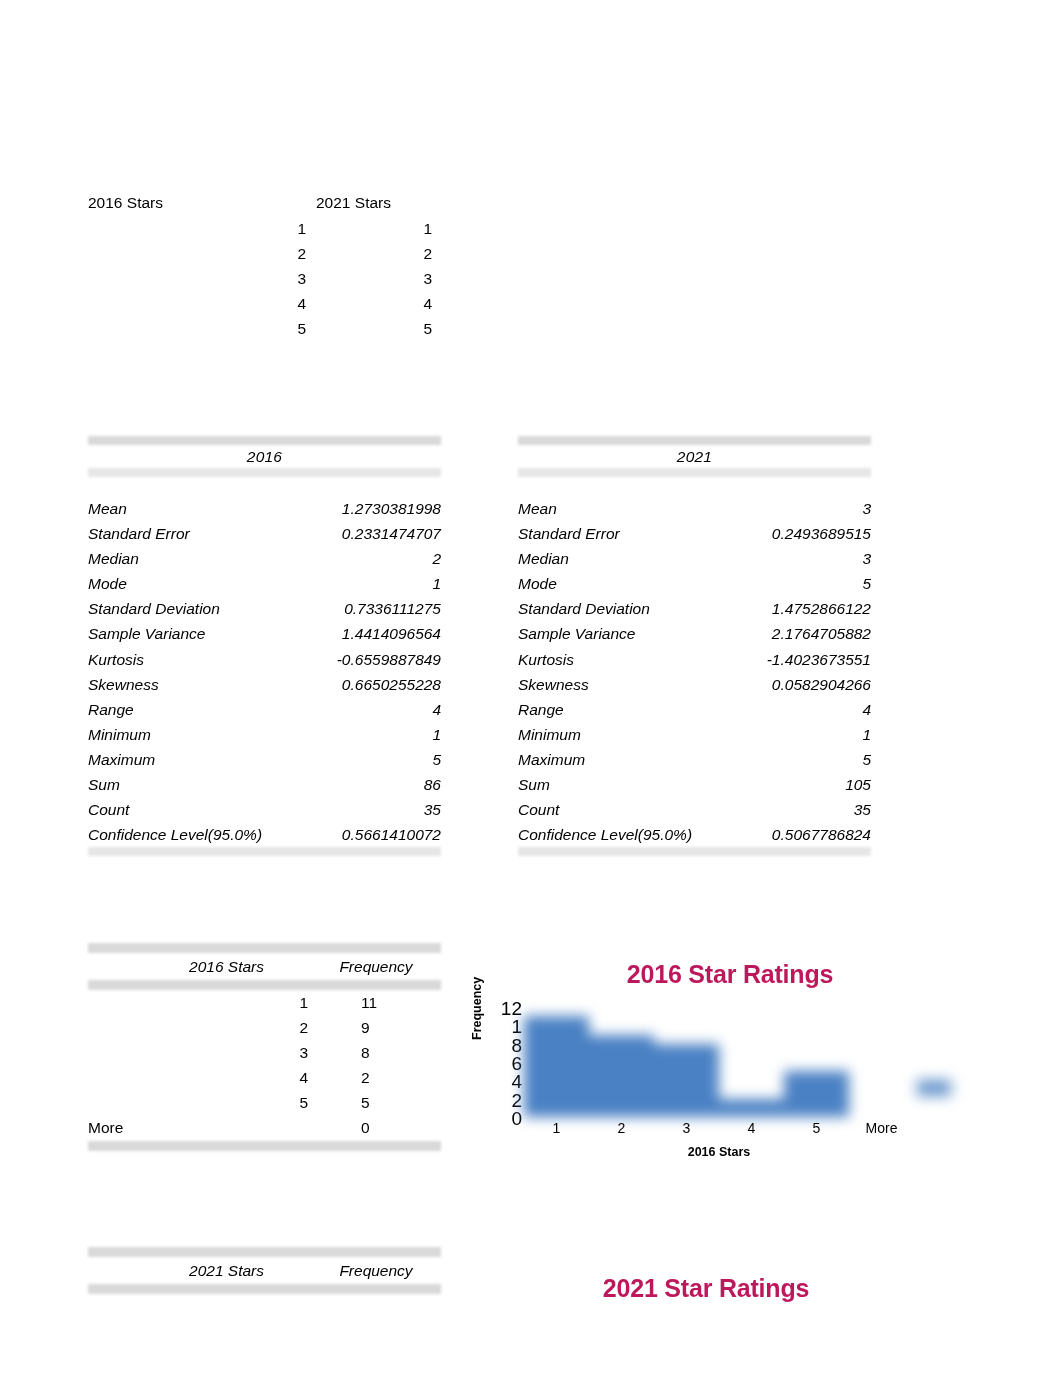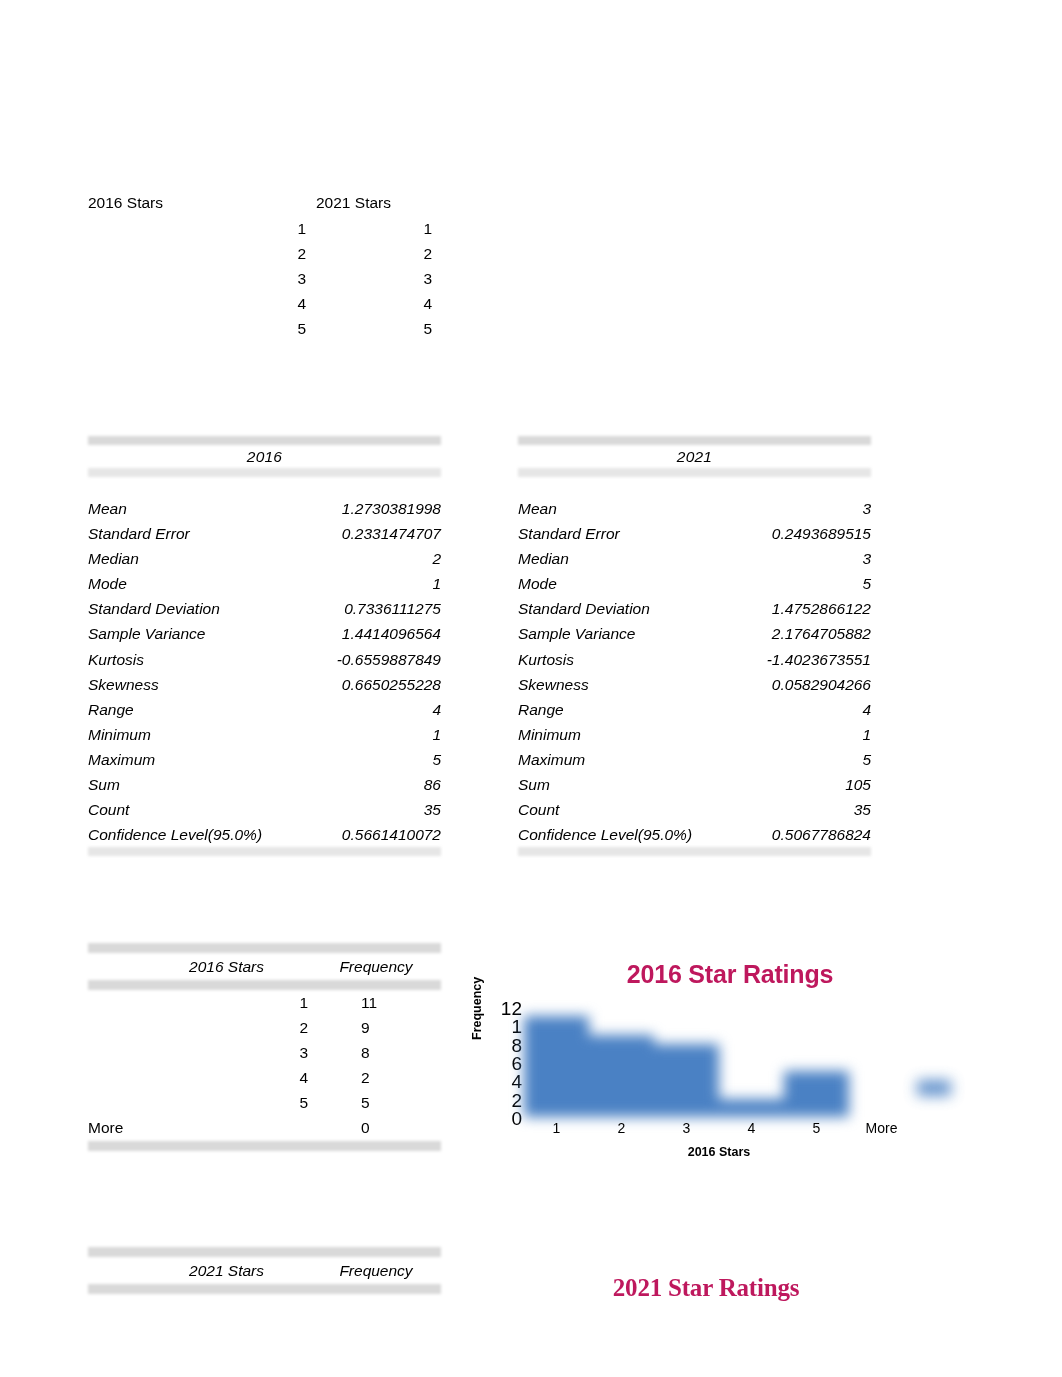--- a/index.html
+++ b/index.html
@@ -168,21 +168,21 @@
   .chart-title {
     position: absolute;
     width: 100%;
     text-align: center;
     font-weight: bold;
     font-size: 25px;
     letter-spacing: -0.2px;
     color: #be185d;
   }
   #chart-2016 .chart-title { top: 10px; left: 58px; width: 420px; }
-  #chart-2021 .chart-title { top: 16px; left: 34px; width: 420px; font-family: Liberation Serif, serif; }
+  #chart-2021 .chart-title { top: 16px; left: 34px; width: 420px; }
 
   .plot-wrap {
     position: absolute;
     left: 0;
     top: 52px;
     width: 520px;
     height: 160px;
   }
   .axis-y-title {
     position: absolute;

